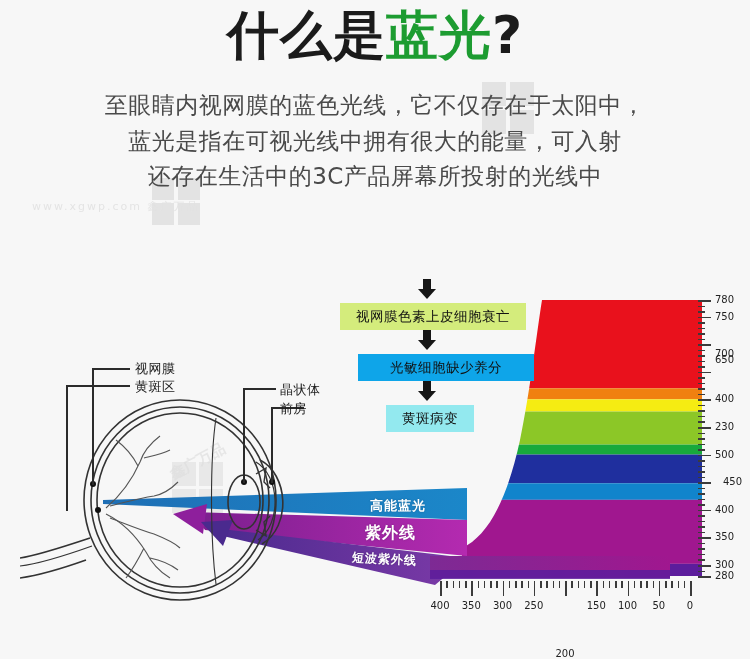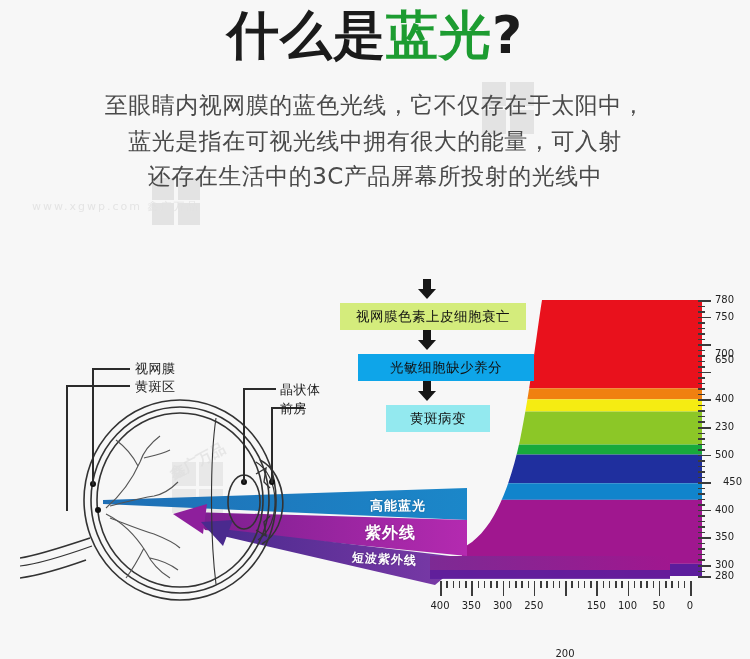--- a/index.html
+++ b/index.html
@@ -353,15 +353,15 @@
     <div class="shaft"></div>
       <div class="head"></div>
   </div>
 
   <div class="flow-box" style="left: 358px; top: 354px; width: 132px; padding: 4px 22px; background: #0ea5e9;"><span>光敏细胞缺少养分</span></div>
   <div class="flow-arrow" style="left:427px;top:381px;">
     <div class="shaft"></div>
       <div class="head"></div>
   </div>
 
-  <div class="flow-box" style="left: 386px; top: 405px; width: 76px; padding: 4px 14px; background: rgb(147, 233, 239);"><span>黄斑病变</span></div>
+  <div class="flow-box" style="left: 386px; top: 405px; width: 76px; padding: 4px 6px; background: rgb(147, 233, 239);"><span>黄斑病变</span></div>
 
 </div>
 
 </body></html>

